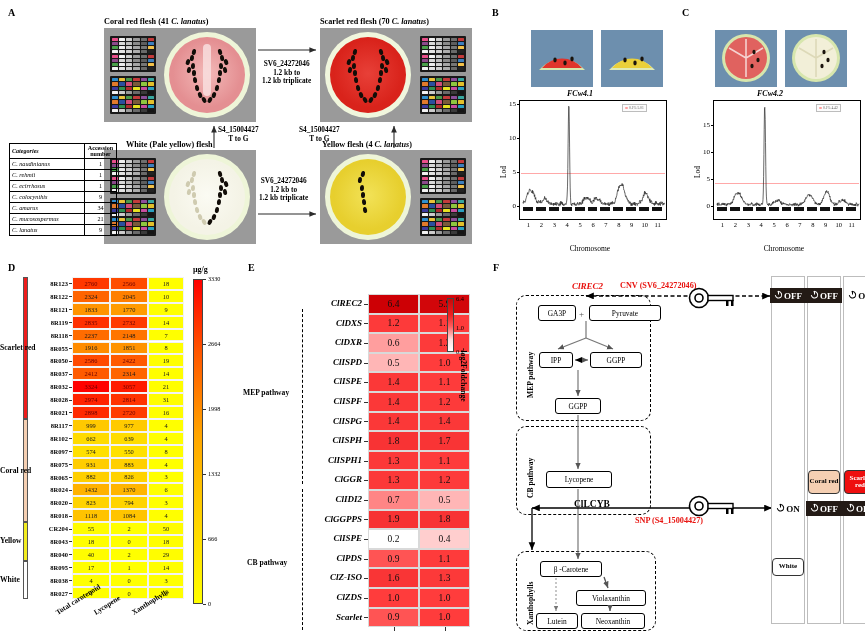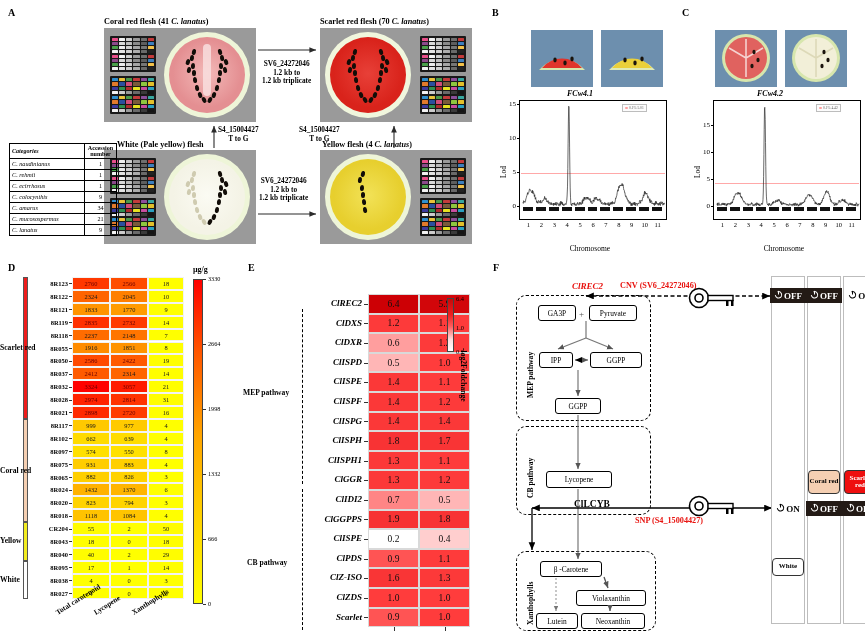--- a/index.html
+++ b/index.html
@@ -384,21 +384,21 @@
         <div class="seed" style="left: 53.9px; top: 38.05px; width: 4px; height: 5.6px; transform: rotate(0deg);"></div>
         <div class="seed" style="left: 53.04px; top: 45.36px; width: 4px; height: 5.6px; transform: rotate(8deg);"></div>
         <div class="seed" style="left: 51.32px; top: 53.1px; width: 4px; height: 5.6px; transform: rotate(12deg);"></div>
         <div class="seed" style="left: 48.31px; top: 59.98px; width: 4px; height: 5.6px; transform: rotate(20deg);"></div>
         <div class="seed" style="left: 44.44px; top: 65.14px; width: 4px; height: 5.6px; transform: rotate(28deg);"></div>
         <div class="seed" style="left: 59.92px; top: 27.3px; width: 4px; height: 5.6px; transform: rotate(-20deg);"></div>
         <div class="seed" style="left: 58.63px; top: 35.04px; width: 4px; height: 5.6px; transform: rotate(-12deg);"></div>
       </div>
     </div>
 
-  <div class="ph-title" style="left:117px; top:140px;">White (Pale yellow) flesh</div>
+  <div class="ph-title" style="left:126px; top:140px;">White (Pale yellow) flesh</div>
   <div class="photo" id="photoWhite" style="left:104px; top:150px; width:152px; height:94px;">
       <div class="colorchart" style="left: 6px; top: 8px; width: 46px; height: 36px;">
         <div class="cc-grid" style="left: 2px; top: 2px; width: 42px; height: 15px; grid-template-columns: repeat(6, 1fr); grid-template-rows: repeat(4, 1fr);">
           <div style="background: rgb(233, 79, 138);"></div>
           <div style="background: rgb(242, 242, 242);"></div>
           <div style="background: rgb(205, 205, 205);"></div>
           <div style="background: rgb(154, 154, 154);"></div>
           <div style="background: rgb(111, 111, 111);"></div>
           <div style="background: rgb(196, 58, 58);"></div>
           <div style="background: rgb(139, 74, 139);"></div>
@@ -1101,21 +1101,21 @@
     </div>
 </div>
 
 <div id="panelF">
   <div class="panel-letter" style="left:3px; top:4px;">F</div>
 
   <div class="f-dashbox" style="left:26px; top:37px; width:135px; height:126px;"></div>
   <div class="f-vlab" style="left:36px; top:140px;">MEP pathway</div>
   <div class="f-box" style="left:48px; top:47px; width:38px; height:16px;">GA3P</div>
   <div style="position:absolute; left:89px; top:51px; font-size:9px; color:#555;">+</div>
-  <div class="f-box" style="left:99px; top:47px; width:48px; height:16px;">Pyruvate</div>
+  <div class="f-box" style="left:99px; top:47px; width:72px; height:16px;">Pyruvate</div>
   <div class="f-box" style="left:49px; top:94px; width:34px; height:16px;">IPP</div>
   <div class="f-box" style="left:100px; top:94px; width:52px; height:16px;">GGPP</div>
   <div class="f-box" style="left:65px; top:140px; width:46px; height:16px;">GGPP</div>
 
   <div class="f-dashbox" style="left:26px; top:168px; width:135px; height:89px;"></div>
   <div class="f-vlab" style="left:36px; top:240px;">CB pathway</div>
   <div class="f-box" style="left:56px; top:213px; width:66px; height:17px;">Lycopene</div>
 
   <div class="f-dashbox" style="left:26px; top:293px; width:140px; height:80px;"></div>
   <div class="f-vlab" style="left:36px; top:367px;">Xanthophylls</div>

